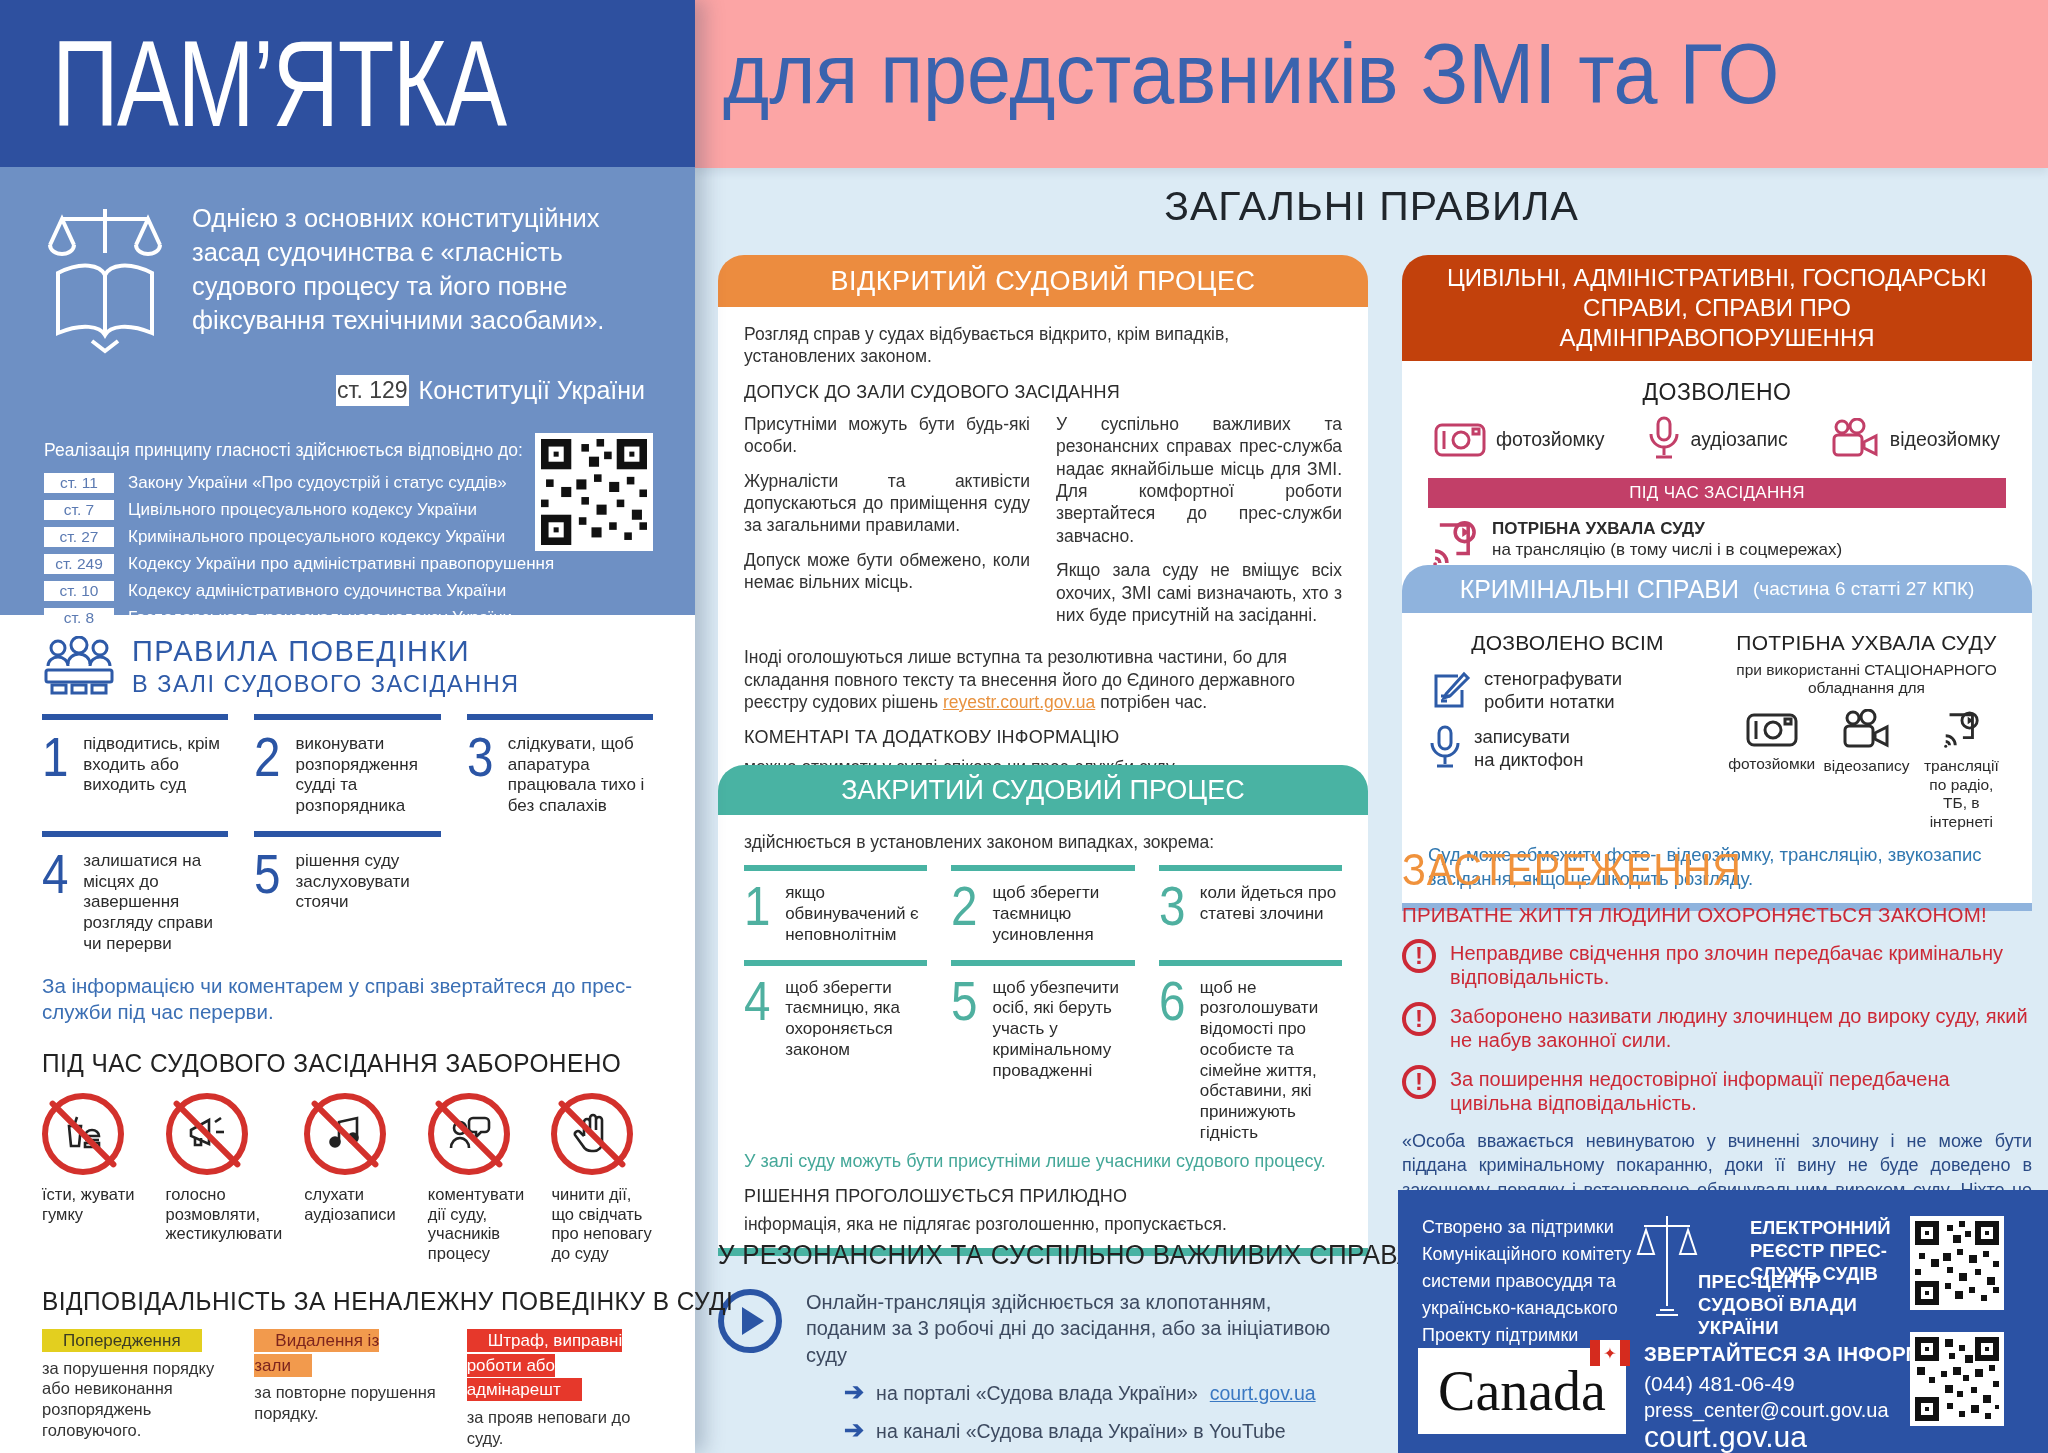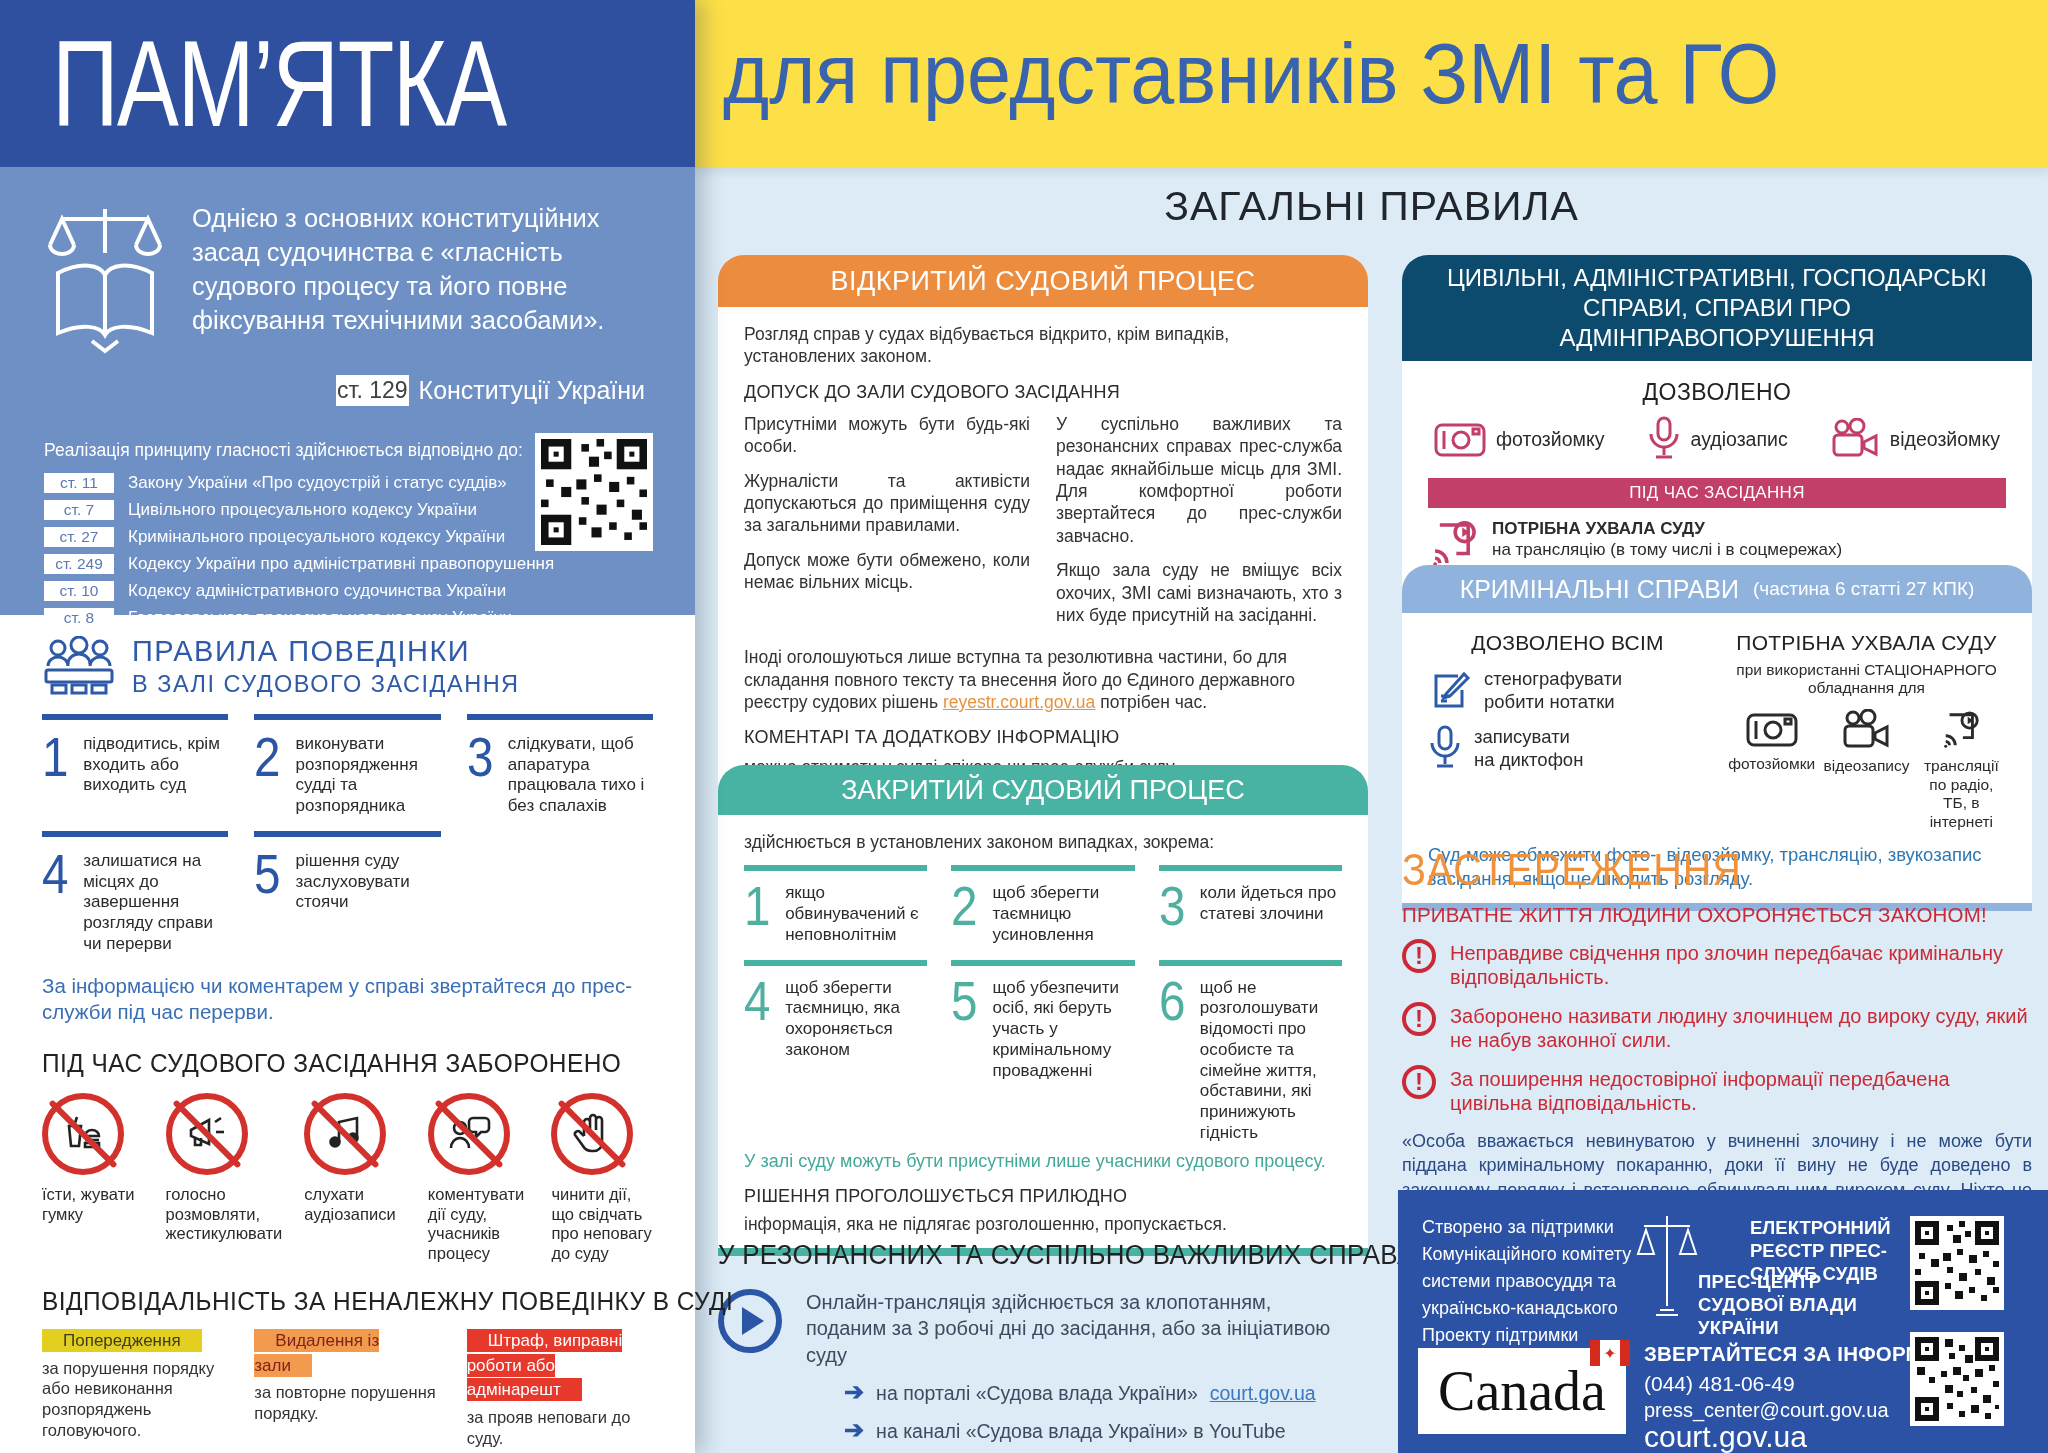--- a/index.html
+++ b/index.html
@@ -41,21 +41,21 @@
   .pcirc { width:82px; height:82px; border:6px solid #d3312c; border-radius:50%; position:relative; display:flex; align-items:center; justify-content:center; color:#2b2b2b; }
   .pcirc::after { content:""; position:absolute; width:92px; height:6px; background:#d3312c; transform:rotate(45deg); border-radius:3px; }
   .proh-label { margin-top:10px; font-size:16.5px; line-height:1.2; color:#2b2b2b; }
   .resp-row { display:flex; gap:26px; margin-top:12px; }
   .resp-item { flex:1; font-size:16.5px; line-height:1.25; }
   .resp-badge { display:inline; padding:2px 21px; font-size:17px; line-height:1.45; }
   .resp-text { margin-top:4px; }
 
   
   .right-area { position:absolute; left:695px; top:0; width:1353px; height:1453px; background:#dcebf5; }
-  .band { position:absolute; left:0; top:0; width:1353px; height:168px; background:#fde047; box-shadow:0 5px 8px rgba(60,80,110,.10); }
+  .band { position:absolute; left:0; top:0; width:1353px; height:168px; background:#fca5a5; box-shadow:0 5px 8px rgba(60,80,110,.10); }
   .band-title { position:absolute; left:28px; top:24px; font-size:86px; color:#3a63ae; font-weight:400; transform:scaleX(.92); transform-origin:left top; white-space:nowrap; }
   .general-title { position:absolute; left:0; right:0; top:183px; text-align:center; font-size:41px; color:#20262c; letter-spacing:1px; font-weight:400; }
 
   .card { position:absolute; width:650px; }
   .card-head { color:#fff; text-align:center; border-radius:26px 26px 0 0; display:flex; align-items:center; justify-content:center; }
   .card-body { background:#fff; padding:16px 26px 12px 26px; }
   .card-foot { height:8px; }
 
   
   #open-card { left:23px; top:255px; }
@@ -84,21 +84,21 @@
   .res-row { display:flex; gap:24px; margin-top:18px; }
   .play-circle { flex:0 0 64px; height:64px; border:6px solid #2b55a5; border-radius:50%; display:flex; align-items:center; justify-content:center; }
   .play-tri { width:0; height:0; border-left:22px solid #2b55a5; border-top:14px solid transparent; border-bottom:14px solid transparent; margin-left:6px; }
   .res-text { font-size:20px; line-height:1.32; color:#3d4a60; }
   .res-bullets { margin:10px 0 0 38px; }
   .res-bullet { display:flex; gap:12px; align-items:baseline; margin-top:10px; font-size:19.5px; color:#3d4a60; }
   .arrow { color:#2b55a5; font-weight:bold; font-size:24px; }
 
   
   #civil-card { left:707px; top:255px; width:630px; }
-  #civil-card .card-head { background:#0c4a6e; min-height:82px; font-size:24px; line-height:1.25; padding:8px 30px; }
+  #civil-card .card-head { background:#c2410c; min-height:82px; font-size:24px; line-height:1.25; padding:8px 30px; }
   #civil-card .card-foot { background:#e0718f; }
   .allowed-label { text-align:center; font-size:23px; color:#222; letter-spacing:.5px; margin-top:2px; }
   .icons3 { display:flex; justify-content:space-between; align-items:center; margin-top:10px; padding:0 6px; }
   .icon-label-pair { display:flex; align-items:center; gap:10px; color:#c23f68; }
   .icon-label-pair .lbl { color:#2b2b2b; font-size:19.5px; }
   .pink-subrow { display:flex; gap:18px; margin-top:16px;flex-direction:column; }
   .pink-subcol { flex:1; }
   .pink-subhead { background:#c23f68; color:#fff; text-align:center; font-size:17px; padding:5px 0; letter-spacing:.3px; }
   .pink-subbody { display:flex; gap:12px; margin-top:10px; color:#c23f68; }
   .pink-subbody .txt { color:#2b2b2b; font-size:17px; line-height:1.25; }

